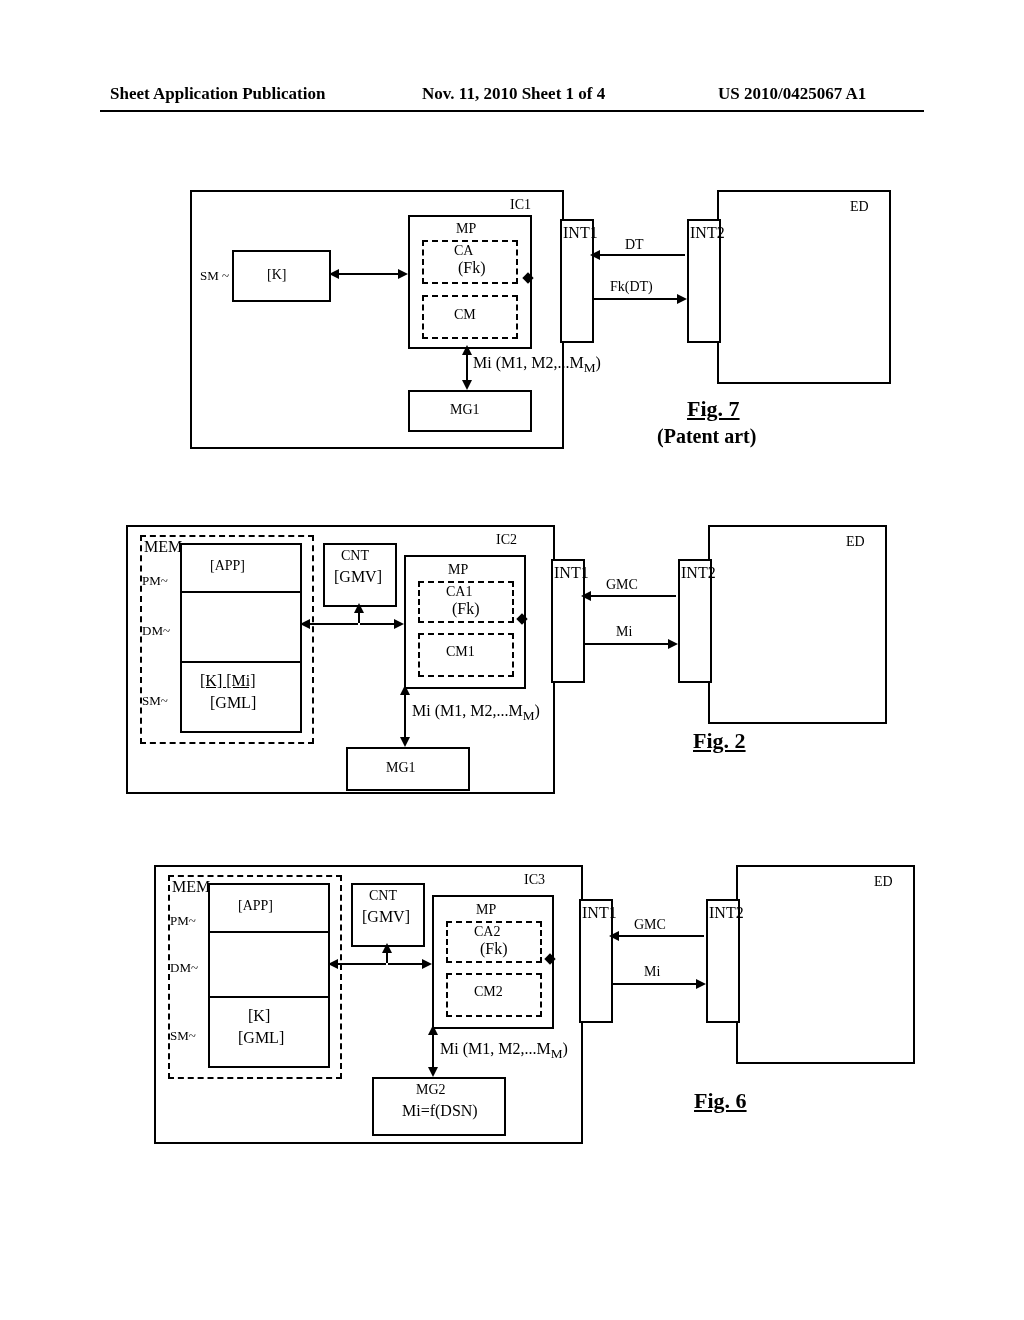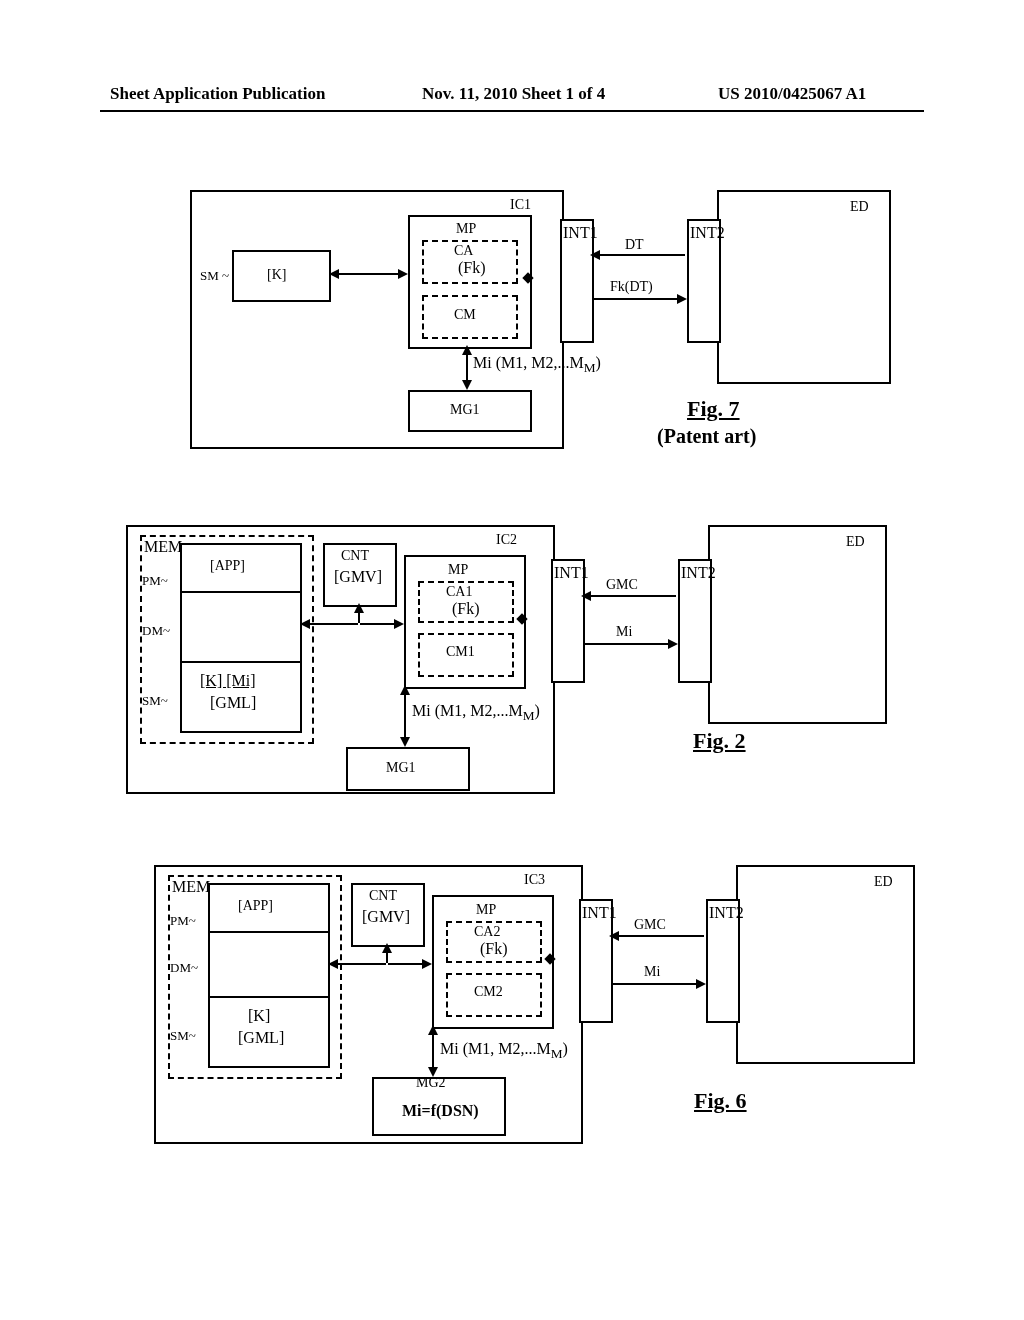--- a/index.html
+++ b/index.html
@@ -264,22 +264,22 @@
   <span class="lbl underline" style="left:320px;top:130px;">CM2</span>
 
   <div class="arrowline" style="left:232px;top:90px;width:2px;height:18px;"></div>
   <div class="arrowline" style="left:176px;top:108px;width:56px;height:2px;"></div>
   <div class="arrowline" style="left:234px;top:108px;width:42px;height:2px;"></div>
   <div class="arrowhead-right" style="left:268px;top:104px;"></div>
   <div class="arrowhead-left" style="left:174px;top:104px;"></div>
   <div class="arrowhead-up" style="left:228px;top:88px;"></div>
 
   <div class="box" style="left:218px;top:222px;width:130px;height:55px;"></div>
-  <span class="lbl underline" style="left:262px;top:221px;">MG2</span>
-  <span class="lbl small" style="left:248px;top:248px;font-weight:bold;">Mi=f(DSN)</span>
+  <span class="lbl underline" style="left:262px;top:228px;">MG2</span>
+  <span class="lbl small" style="left:248px;top:248px;">Mi=f(DSN)</span>
 
   <div class="arrowline" style="left:278px;top:172px;width:2px;height:48px;"></div>
   <div class="arrowhead-up" style="left:274px;top:170px;"></div>
   <div class="arrowhead-down" style="left:274px;top:212px;"></div>
   <span class="lbl small" style="left:286px;top:186px;">
     <span>Mi (M1, M2,...M</span><sub>M</sub><span>)</span>
   </span>
 
   <div class="diamond" style="left:392px;top:100px;"></div>
 

